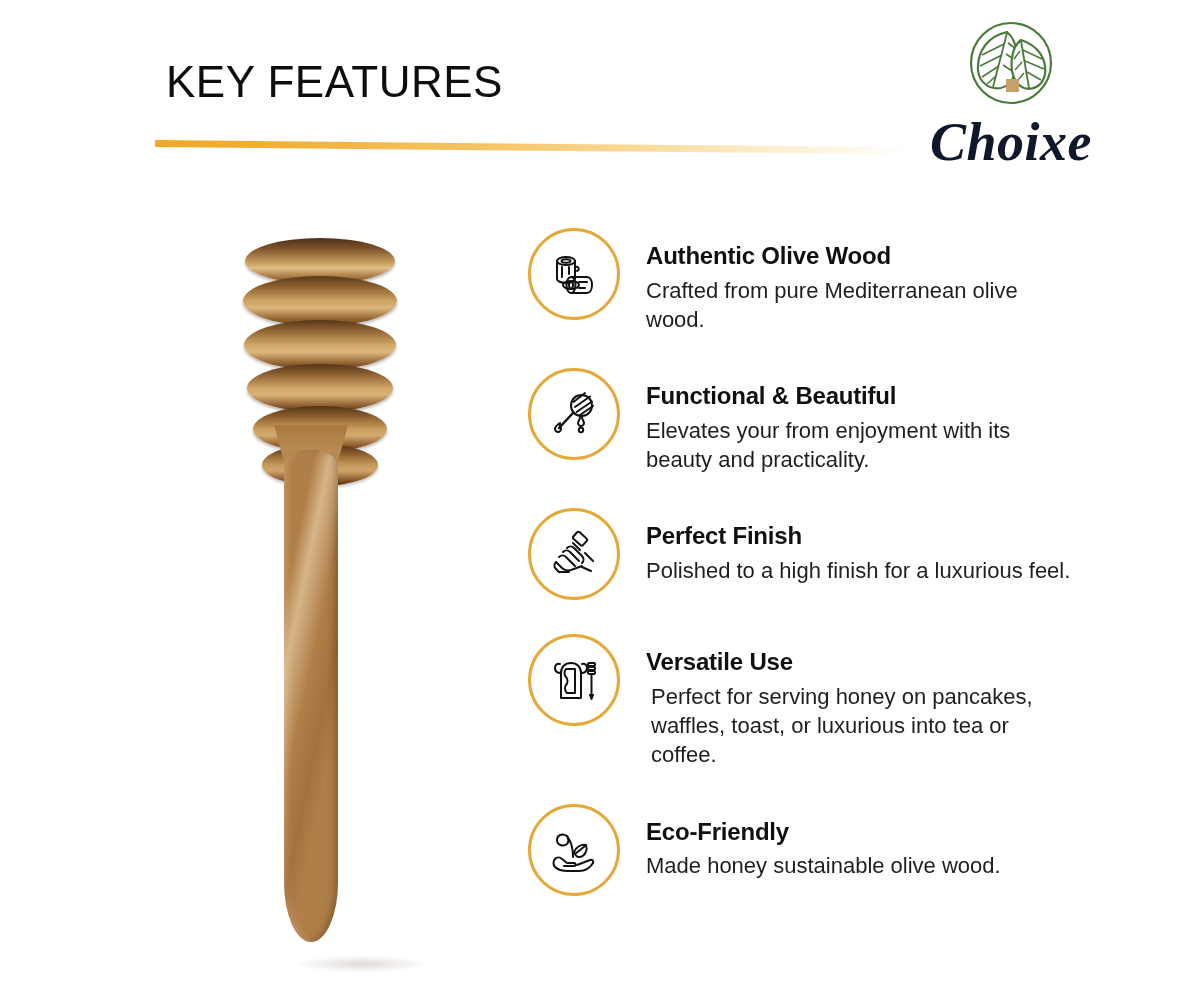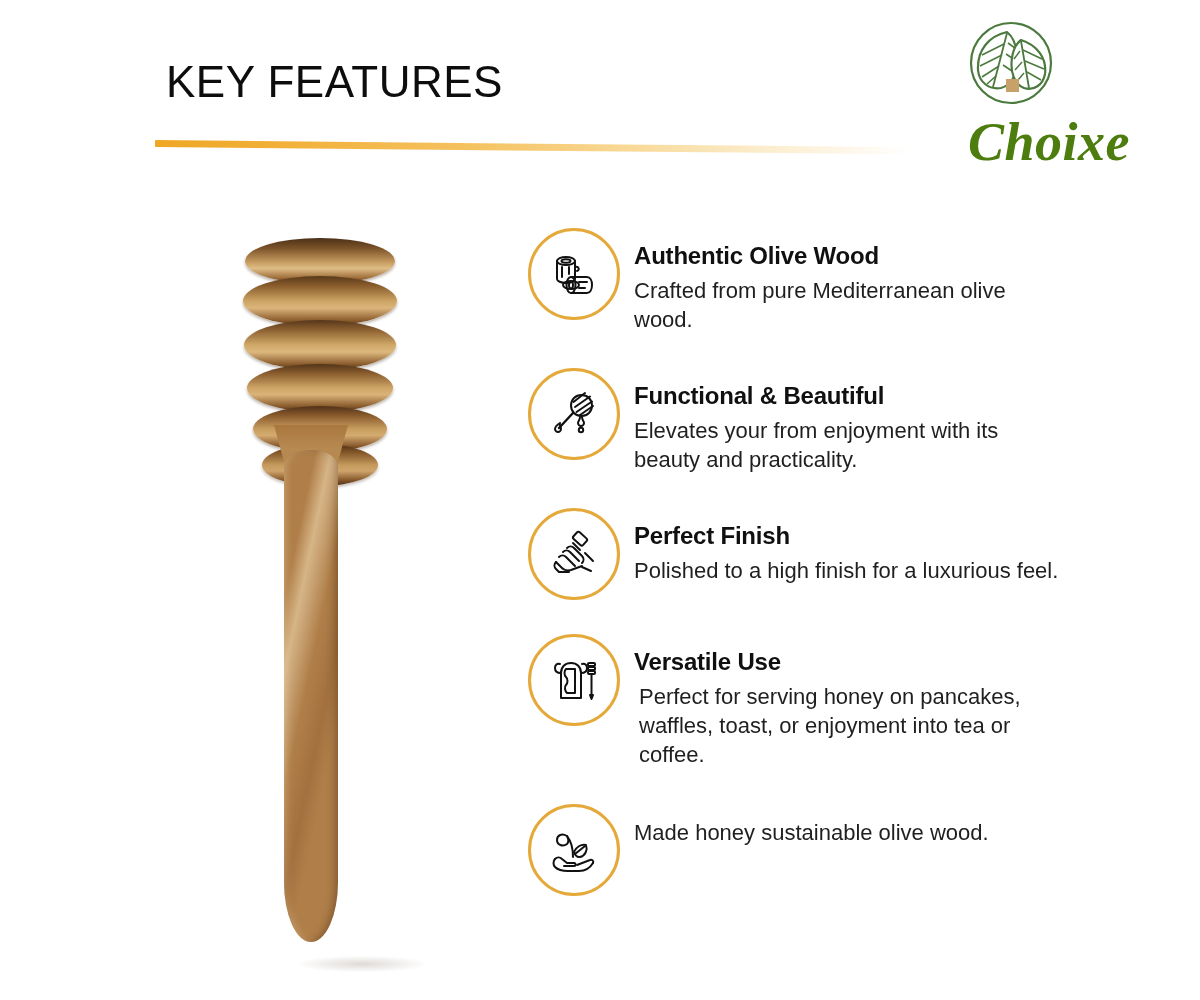--- a/index.html
+++ b/index.html
@@ -26,24 +26,24 @@
     transform:rotate(0.55deg);
     transform-origin:left center;
     border-radius:1px;
   }
 
   
   .logo{ position:absolute; left:930px; top:18px; width:200px; height:165px; }
   .logo-mark{ position:absolute; left:33px; top:0; width:96px; height:96px; }
   .logo-word{
     position:absolute; left:0; top:96px; width:200px;
-    text-align:right;
+    text-align:left;
     font-family:"Liberation Serif", serif;
     font-style:italic; font-weight:700;
-    font-size:54px; color:#4d7c0f; line-height:1.05;
+    font-size:54px; color:#0f172a; line-height:1.05;
     letter-spacing:0.5px;
   }
 
   
   .product{ position:absolute; left:150px; top:200px; width:330px; height:760px; }
   .dipper{ position:absolute; left:90px; top:20px; width:160px; height:740px; }
 
   .disc{
     position:absolute; left:0; border-radius:50%;
   }
@@ -93,21 +93,21 @@
   .feature:last-child{ margin-bottom:0; }
 
   .icon-ring{
     flex:0 0 auto; width:92px; height:92px;
     border:3px solid #e5a93a; border-radius:50%;
     display:flex; align-items:center; justify-content:center;
     margin-top:-12px;
   }
   .icon-ring svg{ width:50px; height:50px; display:block; }
 
-  .feature-text{ margin-left:14px; padding-top:2px; }
+  .feature-text{ margin-left:26px; padding-top:2px; }
   .feature-title{
     font-size:24px; font-weight:700; color:#101010;
     line-height:1.15; letter-spacing:-0.2px;
     margin-bottom:6px;
   }
   .feature-desc{
     font-size:22px; font-weight:400; color:#1f1f1f;
     line-height:1.33; max-width:430px;
   }
   .feature.indent .feature-desc{ padding-left:5px; }
@@ -242,36 +242,37 @@
           <path d="M17 14 C15 16 15 20 17 22 C19 24 19 28 17 30 C15 32 16 36 18 38 L26 38 L26 14 Z"></path>
           <rect x="39" y="8" width="7" height="3" rx="1"></rect>
           <rect x="39" y="12" width="7" height="3" rx="1"></rect>
           <rect x="39" y="16" width="7" height="3" rx="1"></rect>
           <path d="M42.5 19 L42.5 40"></path>
           <path d="M41 40 L44 40 L42.5 44 Z"></path>
         </svg>
       </div>
       <div class="feature-text">
         <div class="feature-title">Versatile Use</div>
-        <div class="feature-desc">Perfect for serving honey on pancakes, waffles, toast, or enjoyment into tea or coffee.</div>
+        <div class="feature-desc">Perfect for serving honey on pancakes, waffles, toast, or luxurious into tea or coffee.</div>
       </div>
     </div>
 
     <div class="feature">
       <div class="icon-ring">
         <svg viewBox="0 0 50 50" fill="none" stroke="#111111" stroke-width="2" stroke-linecap="round" stroke-linejoin="round" xmlns="http://www.w3.org/2000/svg">
           <path d="M24 32 C24 24 22 16 18 11"></path>
           <path d="M18 11 C13 8 8 10 8 15 C8 20 14 22 18 19 C20 17 19 13 18 11 Z"></path>
           <path d="M25 27 C27 22 32 19 37 20 C39 25 36 31 31 32 C28 32.5 26 30 25 27 Z"></path>
           <path d="M36 21 L26 29"></path>
           <path d="M6 34 C8 32 11 32 13 34 L18 38 L25 38"></path>
           <path d="M25 38 C27 38 27 41 25 41 L15 41"></path>
           <path d="M6 34 C4 36 4 40 6 42 C9 45 14 46 19 46 L30 46 C36 46 41 43 44 38"></path>
           <path d="M44 38 C45 36 43 34 41 35 L28 40"></path>
         </svg>
       </div>
       <div class="feature-text">
+        <div class="feature-title">Eco-Friendly</div>
         <div class="feature-desc">Made honey sustainable olive wood.</div>
       </div>
     </div>
 
   </div>
 </div>
 
 </body></html>

